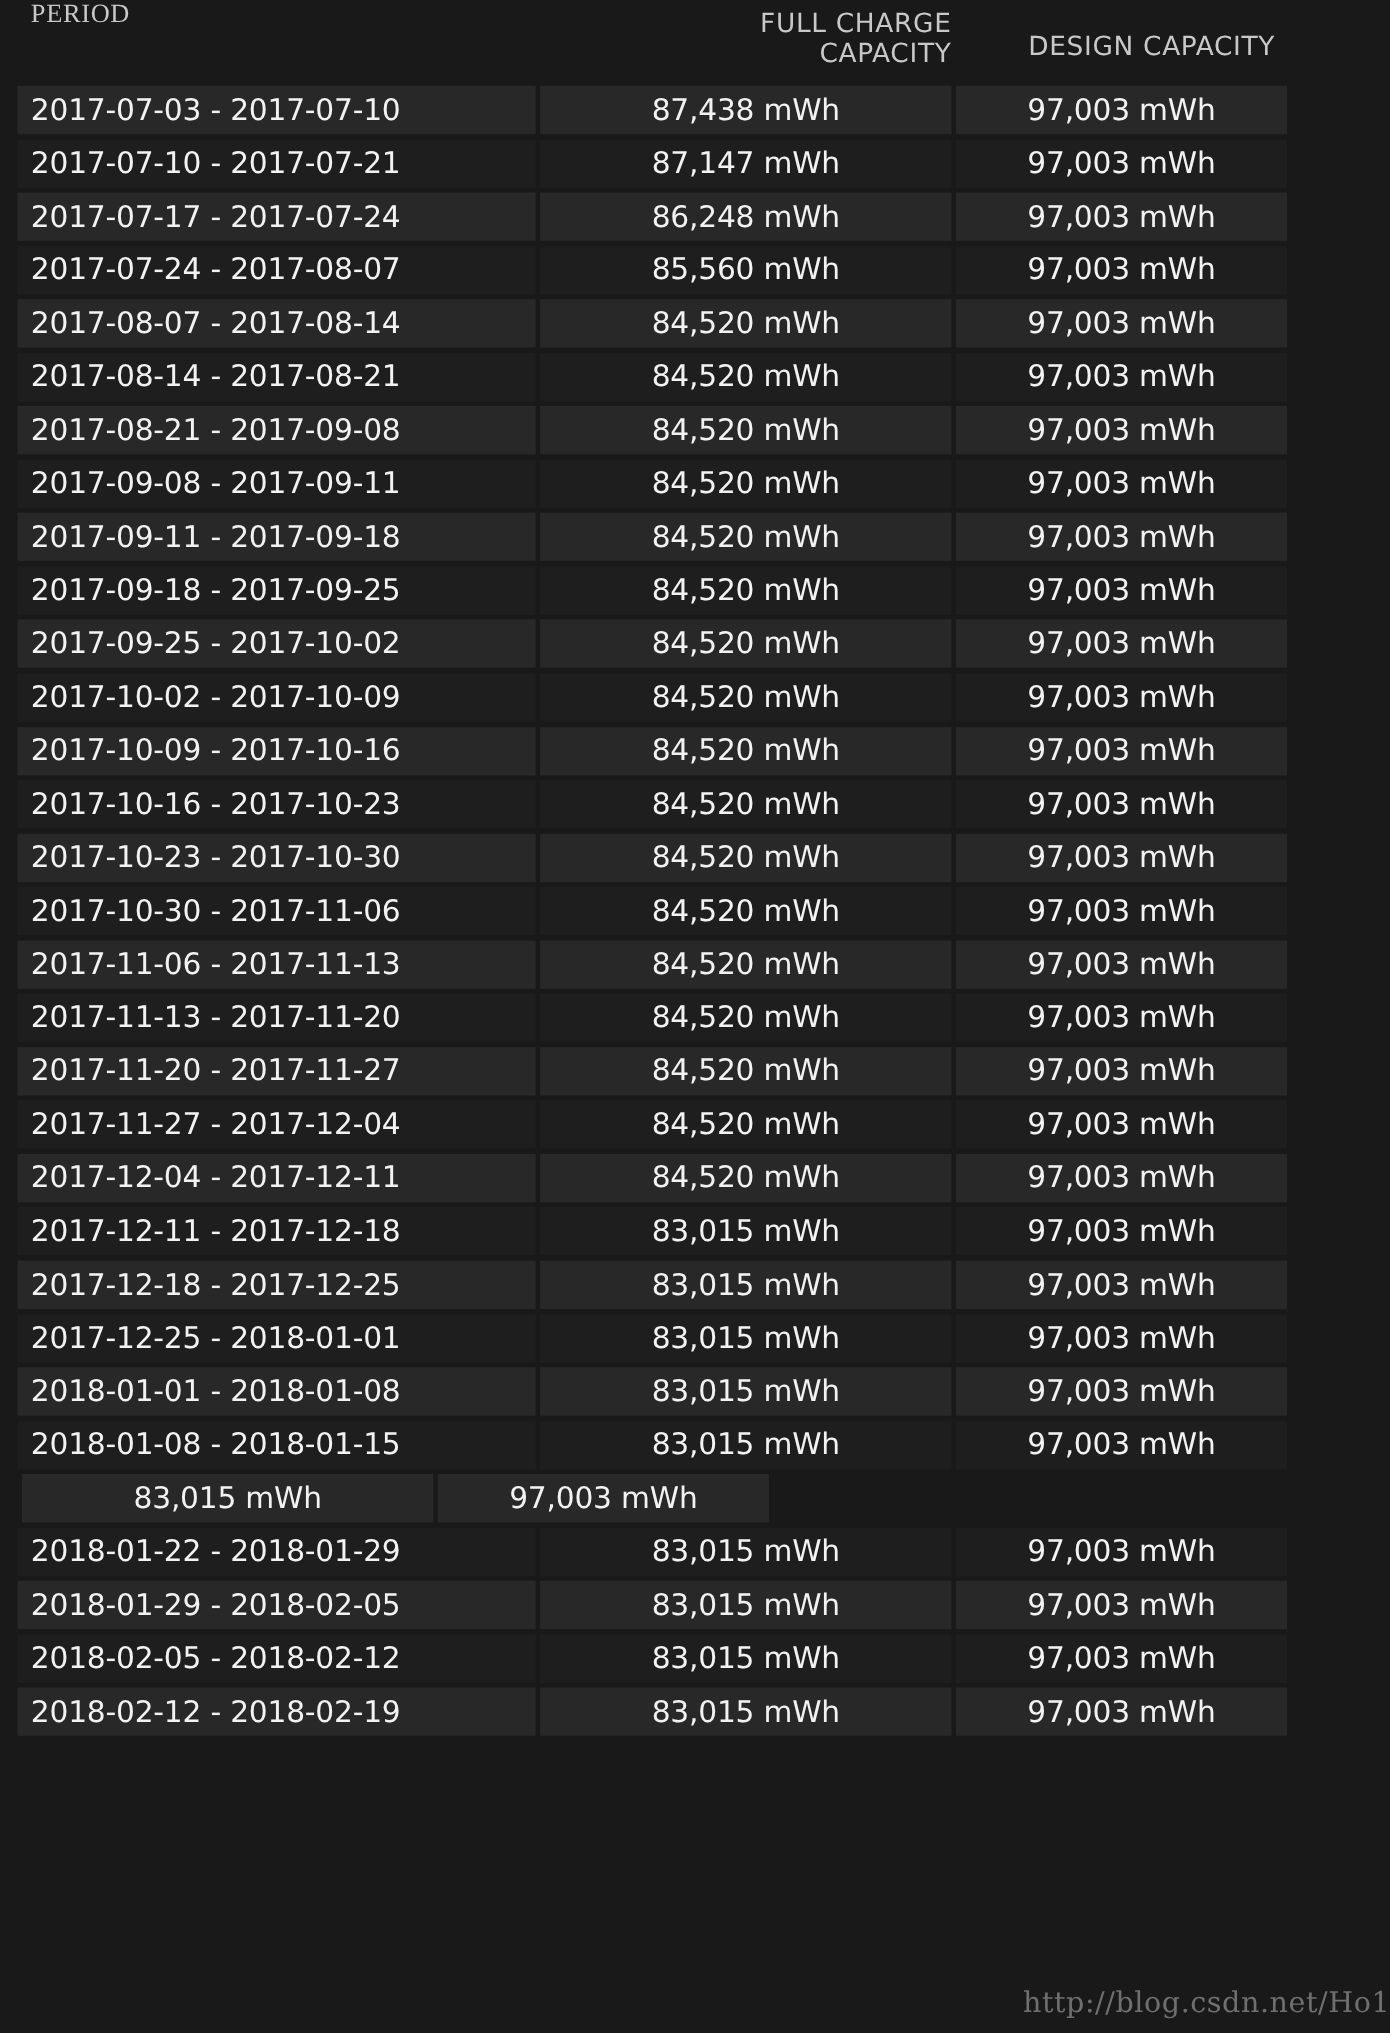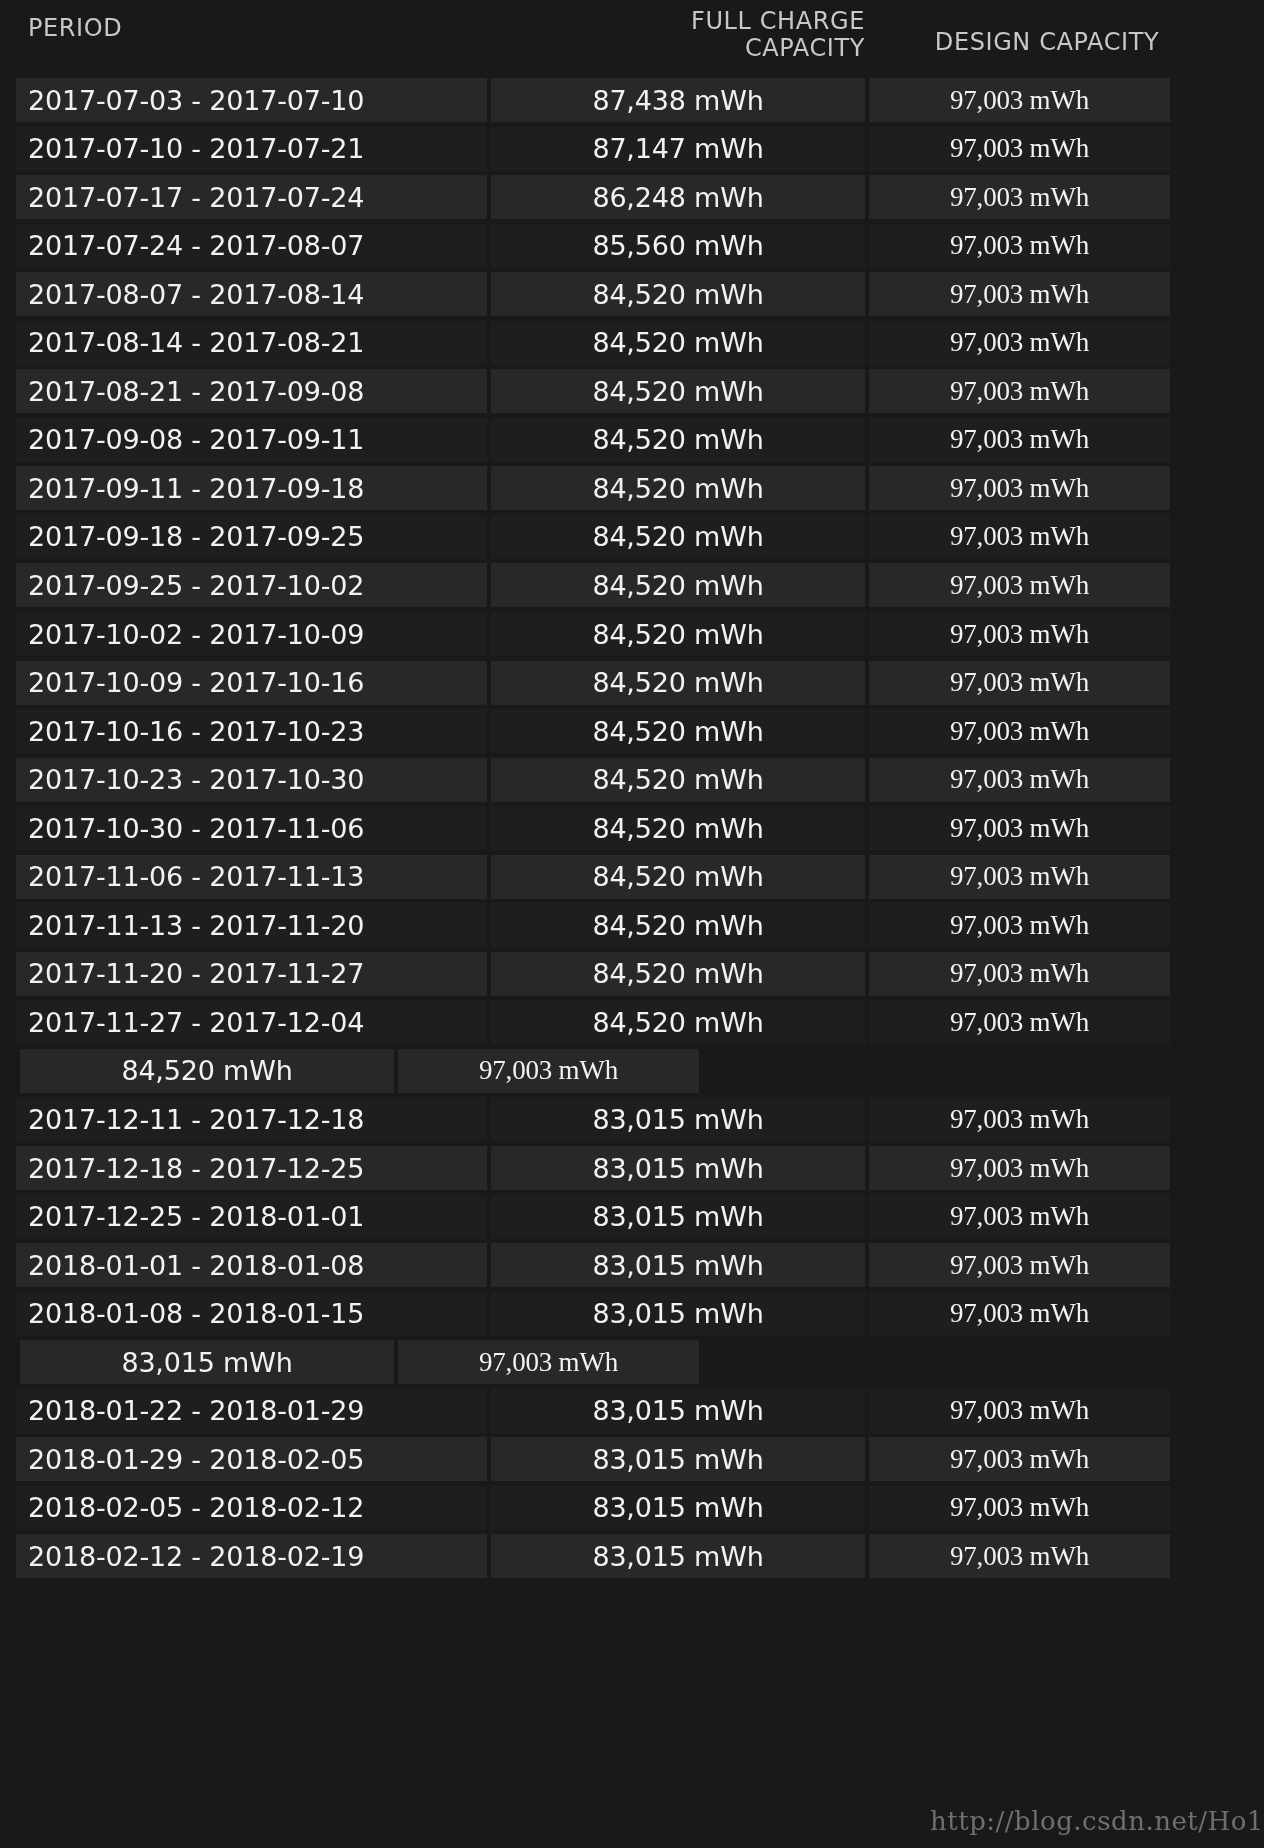--- a/index.html
+++ b/index.html
@@ -16,37 +16,37 @@
   .thead { display:flex; height:76px; }
   .th {
     color:#c8c8c8;
     font-size:24px;
     letter-spacing:0.6px;
     font-family:"DejaVu Sans", sans-serif;
     display:flex; align-items:center;
     line-height:1.12;
     text-transform:uppercase;
   }
-  .th.c1 { width:471px; justify-content:flex-start; padding-left:12px; align-items:center; padding-bottom:20px; }
+  .th.c1 { width:471px; justify-content:flex-start; padding-left:12px; align-items:flex-start; padding-bottom:20px;font-family:Liberation Serif, serif; }
   .th.c2 { width:378px; justify-content:center; text-align:center; align-items:flex-end; flex-direction:column; padding-bottom:6px;}
   .th.c3 { width:364px; justify-content:center; text-align:center; align-items:flex-end; padding-bottom:20px; }
 
   .tr { display:flex; height:48.55px; }
   .td {
     font-size:27px;
     color:#f2f2f2;
     display:flex; align-items:center;
     font-family:"DejaVu Sans", sans-serif;
     height:44px;
     margin-top:2px;
     letter-spacing:-0.2px;
   }
   .td.c1 { width:471px; padding-left:12px; justify-content:flex-start; }
   .td.c2 { width:374px; margin-left:4px; justify-content:center; }
-  .td.c3 { width:301px; margin-left:4px; justify-content:center;font-family:Liberation Serif, serif; }
+  .td.c3 { width:301px; margin-left:4px; justify-content:center; }
 
   .tr.odd .td { background:#282828; }
   .tr.even .td { background:#1e1e1e; }
 
   .watermark {
     position:absolute;
     left:930px; top:1806px;
     color:#8c8c8c;
     opacity:0.75;
     font-size:26px;
@@ -171,20 +171,21 @@
           <div class="td c1">2017-11-20 - 2017-11-27</div>
           <div class="td c2">84,520 mWh</div>
           <div class="td c3">97,003 mWh</div>
         </div>
         <div class="tr even">
           <div class="td c1">2017-11-27 - 2017-12-04</div>
           <div class="td c2">84,520 mWh</div>
           <div class="td c3">97,003 mWh</div>
         </div>
         <div class="tr odd">
+          <div class="td c1">2017-12-04 - 2017-12-11</div>
           <div class="td c2">84,520 mWh</div>
           <div class="td c3">97,003 mWh</div>
         </div>
         <div class="tr even">
           <div class="td c1">2017-12-11 - 2017-12-18</div>
           <div class="td c2">83,015 mWh</div>
           <div class="td c3">97,003 mWh</div>
         </div>
         <div class="tr odd">
           <div class="td c1">2017-12-18 - 2017-12-25</div>

